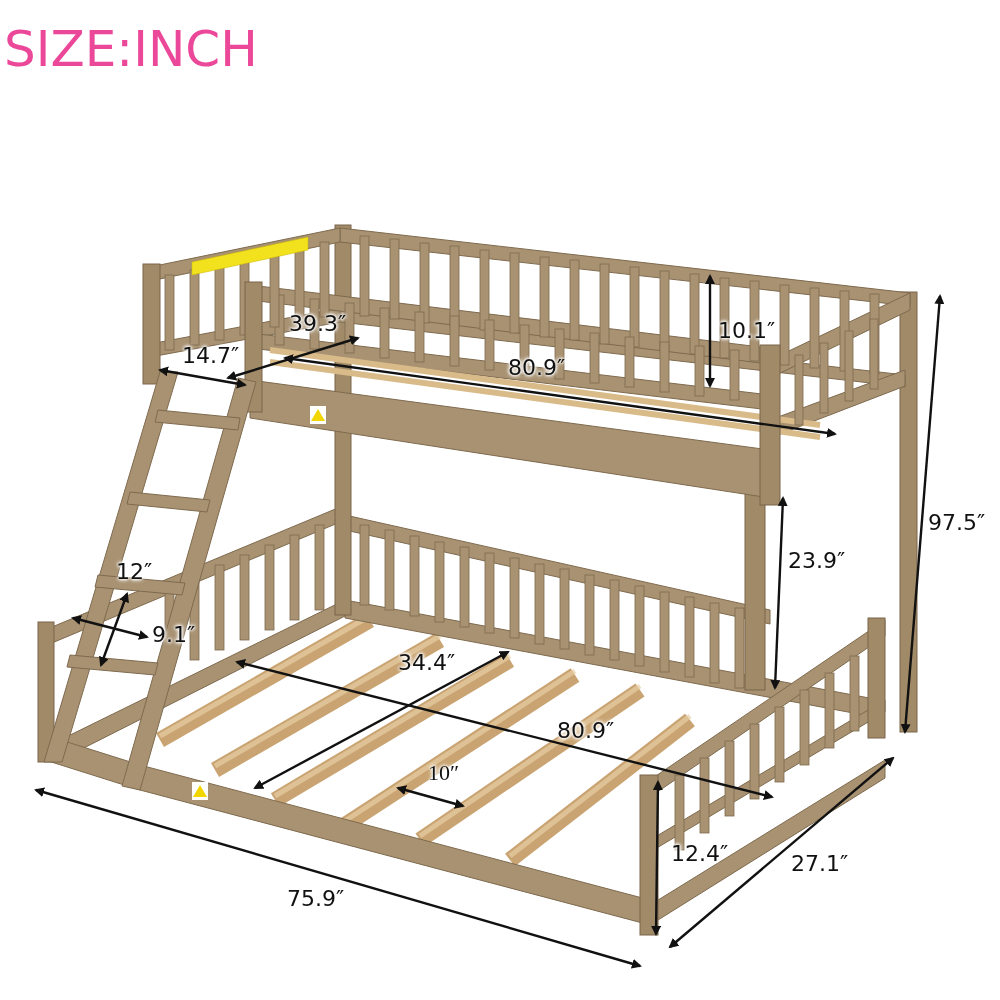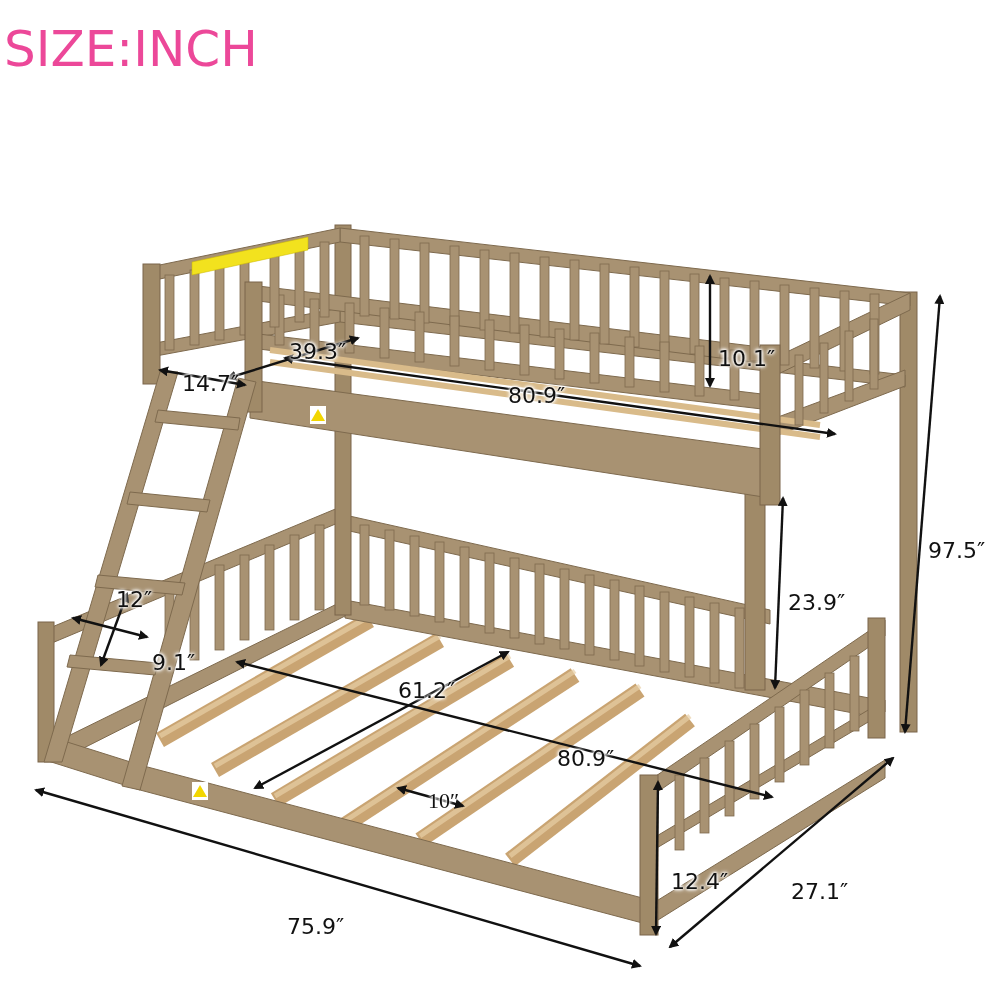--- a/index.html
+++ b/index.html
@@ -1,19 +1,19 @@
 <!DOCTYPE html>
 <html><head>
 <meta charset="utf-8">
 <style>
   html, body { margin: 0; padding: 0; background: #ffffff; }
   body { width: 1000px; height: 1000px; position: relative; overflow: hidden; font-family: "DejaVu Sans", sans-serif; }
   #title { position: absolute; left: 4px; top: 20px; font-size: 50px; color: #ec4899; letter-spacing: 0px; font-weight: normal; }
   svg#scene { position: absolute; left: 0; top: 0; }
-  .dim { position: absolute; font-size: 22px; color: #111; white-space: nowrap; margin-top: 28px; }
+  .dim { position: absolute; font-size: 22px; color: #111; white-space: nowrap; }
   .dim.halo { text-shadow: 0 0 3px #fff, 0 0 3px #fff, 0 0 4px #fff, 0 0 5px #fff; }
 </style>
 </head>
 <body>
 
 <div id="title">SIZE:INCH</div>
 
 <svg id="scene" width="1000" height="1000" viewBox="0 0 1000 1000">
   <defs>
     <marker id="ah" markerWidth="10" markerHeight="10" refX="8" refY="5" orient="auto-start-reverse" markerUnits="userSpaceOnUse">
@@ -241,21 +241,21 @@
 
     <line x1="36" y1="790" x2="640" y2="966" marker-start="url(#ah)" marker-end="url(#ah)"></line>
   </g>
 </svg>
 
 <div class="dim halo" style="left:289px;top:311px;">39.3″</div>
 <div class="dim halo" style="left:182px;top:343px;">14.7″</div>
 <div class="dim halo" style="left:508px;top:355px;">80.9″</div>
 <div class="dim halo" style="left:718px;top:318px;">10.1″</div>
 <div class="dim halo" style="left:928px;top:510px;">97.5″</div>
-<div class="dim halo" style="left:788px;top:562px;">23.9″</div>
+<div class="dim halo" style="left:788px;top:548px;">23.9″</div>
 <div class="dim halo" style="left:116px;top:559px;">12″</div>
 <div class="dim halo" style="left:152px;top:622px;text-align:right;">9.1″</div>
-<div class="dim halo" style="left:398px;top:650px;">61.2″</div>
+<div class="dim halo" style="left:398px;top:650px;">34.4″</div>
 <div class="dim halo" style="left:557px;top:718px;">80.9″</div>
 <div class="dim halo" style="left:428px;top:760px;font-family:Liberation Serif, serif;">10″</div>
 <div class="dim halo" style="left:671px;top:841px;">12.4″</div>
 <div class="dim halo" style="left:791px;top:851px;">27.1″</div>
 <div class="dim halo" style="left:287px;top:886px;">75.9″</div>
 
 </body></html>

